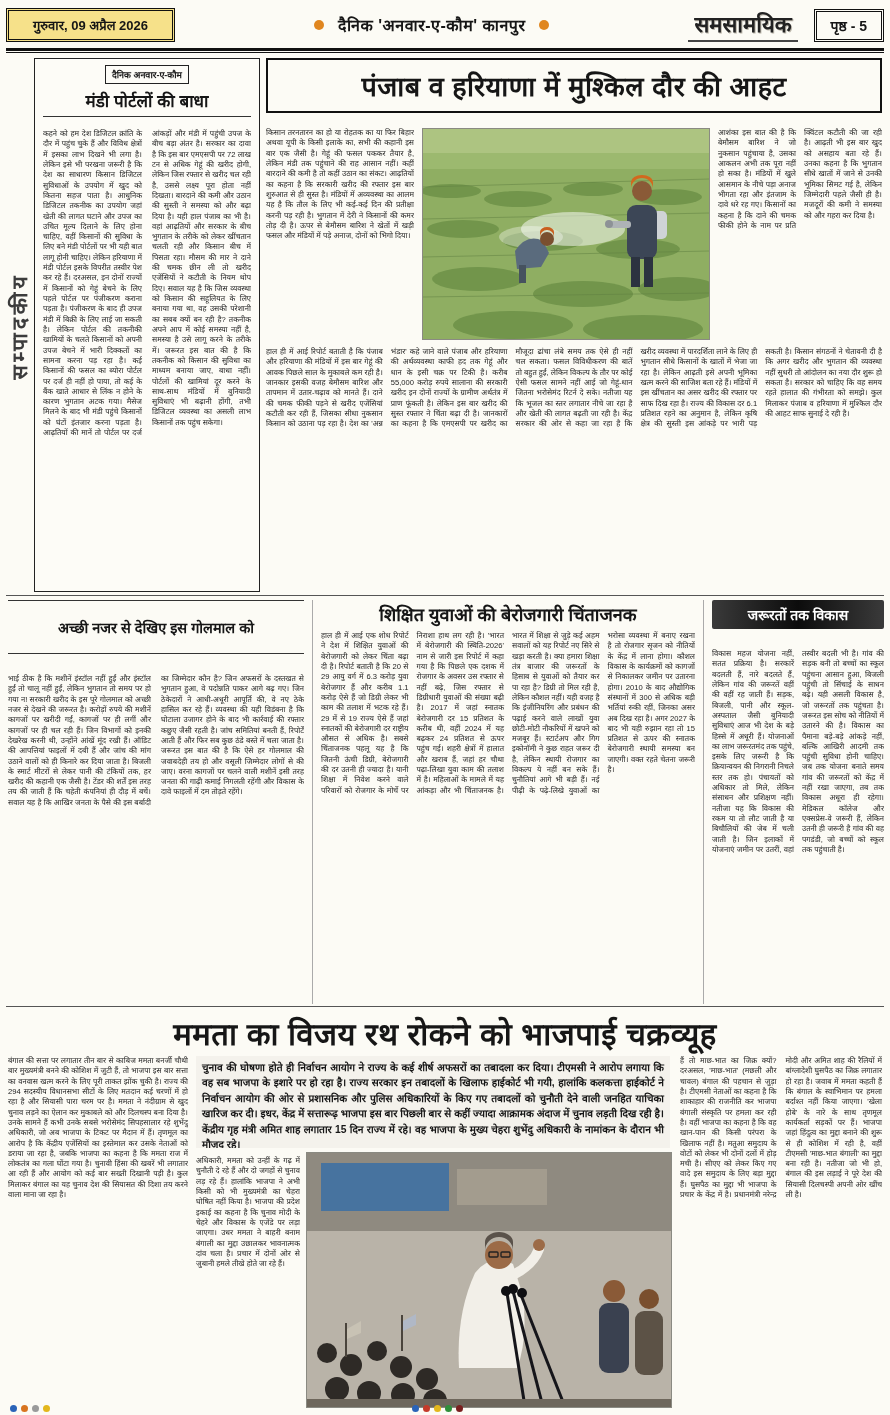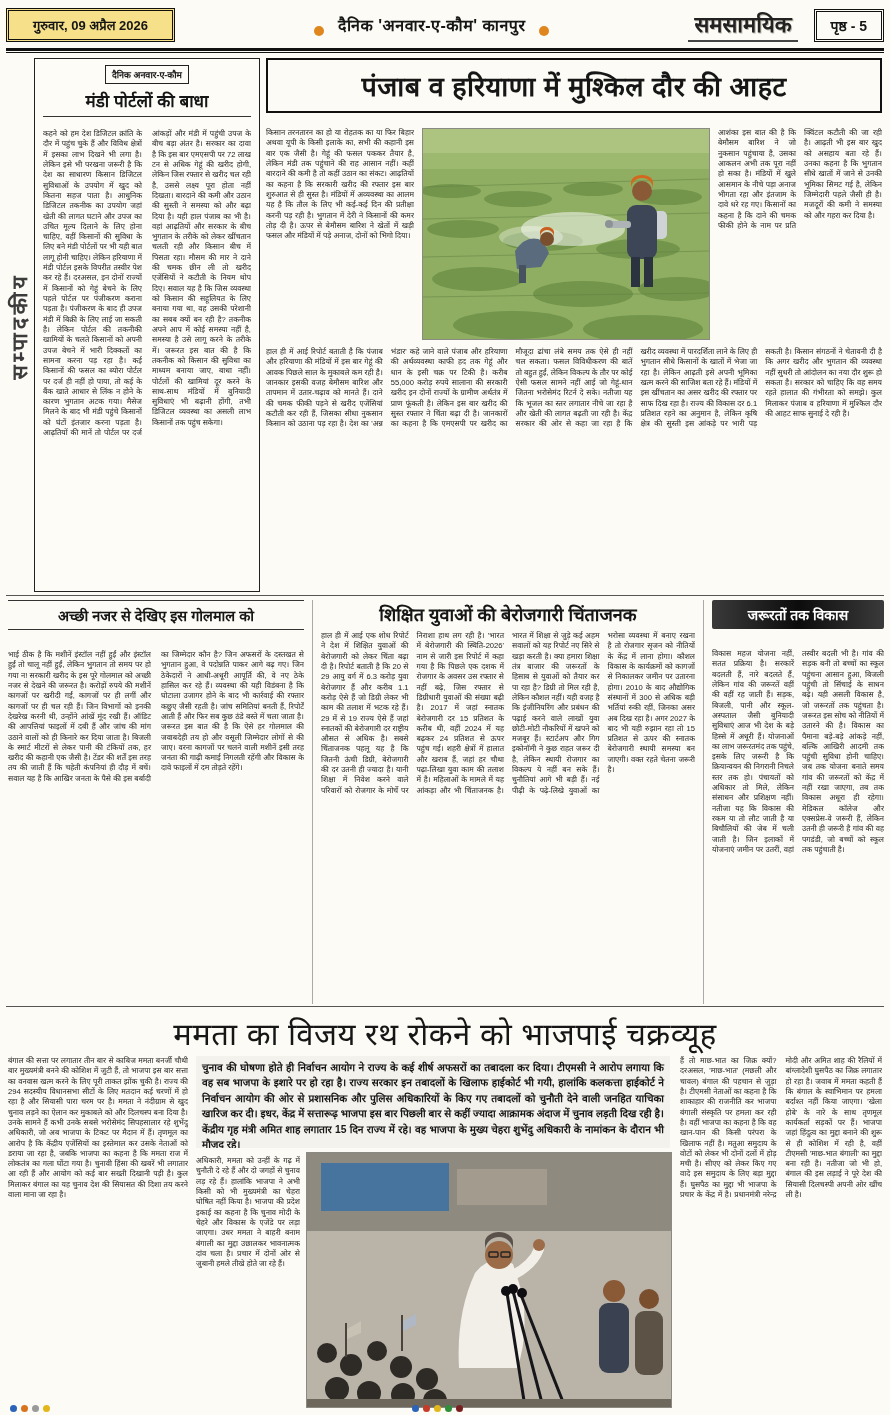--- a/index.html
+++ b/index.html
@@ -3,21 +3,21 @@
 <meta charset="utf-8">
 <style>
 *{margin:0;padding:0;box-sizing:border-box}
 html,body{background:#6e6e6e}
 body{display:flex;justify-content:center;font-family:"Liberation Sans","DejaVu Sans",sans-serif}
 #page{position:relative;width:890px;height:1415px;background:#fcfbf5;color:#161616;overflow:hidden}
 .small{font-size:7.6px;line-height:1.36;text-align:justify;overflow:hidden;color:#1c1c1c}
 
 .header{position:absolute;left:6px;top:4px;right:6px;height:42px;display:flex;align-items:center;justify-content:space-between}
 .datebox{border:3px double #111;background:#f6e18a;padding:5px 24px;font-weight:bold;font-size:13px;white-space:nowrap}
-.masthead{display:flex;align-items:flex-end;gap:14px;font-weight:bold;font-size:16px;letter-spacing:.5px}
+.masthead{display:flex;align-items:center;gap:14px;font-weight:bold;font-size:16px;letter-spacing:.5px}
 .hdot{width:10px;height:10px;border-radius:50%;display:inline-block}
 .right-head{display:flex;align-items:center;gap:16px}
 .section-script{font-family:"DejaVu Serif","Liberation Serif",serif;font-weight:bold;font-size:22px;color:#222;text-shadow:1px 1px 0 #bdb8ad;border-bottom:2px solid #444;padding:0 6px 2px}
 .pagebox{border:3px double #111;padding:4px 14px;font-weight:bold;font-size:14px;white-space:nowrap}
 .hrule{position:absolute;left:6px;right:6px;height:5px;border-top:3px solid #111;border-bottom:1px solid #111}
 .thinrule{position:absolute;left:6px;right:6px;border-top:1px solid #555}
 
 .editorial{position:absolute;left:8px;top:58px;width:252px;height:534px}
 .vlabel{position:absolute;left:-110px;top:255px;width:240px;height:26px;text-align:center;transform:rotate(-90deg);font-weight:bold;font-size:21px;color:#3c3c3c;letter-spacing:4px}
 .ed-box{position:absolute;left:26px;top:0;right:0;bottom:0;border:1px solid #222;padding:6px 8px;background:#fdfcf7}
@@ -27,30 +27,30 @@
 
 .lead{position:absolute;left:266px;top:58px;width:616px;height:534px}
 .lead-head{border:2px solid #111;padding:7px 6px;text-align:center;font-size:27px;font-weight:bold;letter-spacing:.5px}
 .lead-row1{display:flex;gap:8px;margin-top:15px;height:212px}
 .lr-left{width:148px}
 .lead-photo{width:288px;height:212px;border:1px solid #8a8a82;flex:none}
 .lr-right{flex:1;column-count:2;column-gap:8px}
 .lead-lower{margin-top:7px;column-count:5;column-gap:8px;height:250px}
 
 .golmal{position:absolute;left:8px;top:600px;width:296px;height:404px}
-.golmal h3{text-align:center;font-size:14.5px;font-weight:bold;border-top:1px solid #333;border-bottom:1px solid #333;padding:4px 0}
+.golmal h3{text-align:center;font-size:14.5px;font-weight:bold;border-top:1px solid #333;border-bottom:1px solid #333;padding:16px 0}
 .golmal .small{column-count:2;column-gap:10px;height:372px;margin-top:20px}
 .unemp{position:absolute;left:312px;top:600px;width:392px;height:404px;border-left:1px solid #aaa;border-right:1px solid #aaa;padding:0 8px}
 .unemp h3{text-align:center;font-size:18px;font-weight:bold;padding:2px 0 5px}
 .unemp .small{column-count:4;column-gap:8px;height:372px}
 .devel{position:absolute;left:712px;top:600px;width:172px;height:404px}
 .devel h3{text-align:center;font-size:14px;font-weight:bold;color:#fff;background:linear-gradient(90deg,#3a3a3a,#0c0c0c,#3a3a3a);padding:5px 0;border-radius:2px}
 .devel .small{column-count:2;column-gap:8px;height:368px;margin-top:20px}
 
-.mam-head{position:absolute;left:8px;right:8px;top:1012px;text-align:center;font-size:31px;font-weight:normal;letter-spacing:.5px}
+.mam-head{position:absolute;left:8px;right:8px;top:1012px;text-align:center;font-size:31px;font-weight:bold;letter-spacing:.5px}
 .mam-left{position:absolute;left:8px;top:1056px;width:180px;height:352px}
 .mam-intro{position:absolute;left:196px;top:1056px;width:474px;height:92px;font-size:10.3px;line-height:1.5;font-weight:bold;text-align:justify;background:#f4f2ec;padding:4px 6px;overflow:hidden}
 .mam-mid{position:absolute;left:196px;top:1156px;width:104px;height:252px}
 .rally-photo{position:absolute;left:306px;top:1152px;width:366px;height:256px;border:1px solid #8a8a82;overflow:hidden}
 .mam-right{position:absolute;left:680px;top:1056px;width:202px;height:352px;column-count:2;column-gap:9px}
 
 .dots{position:absolute;bottom:3px;display:flex;gap:4px}
 .dot{width:7px;height:7px;border-radius:50%;display:inline-block}
 </style>
 </head>

